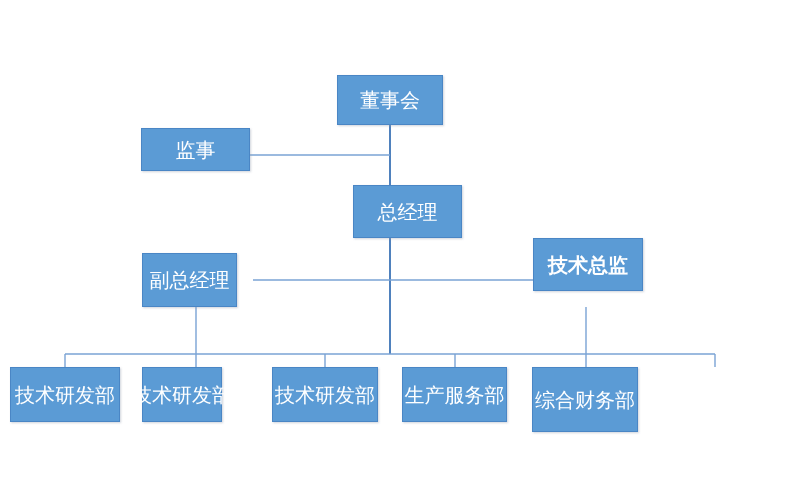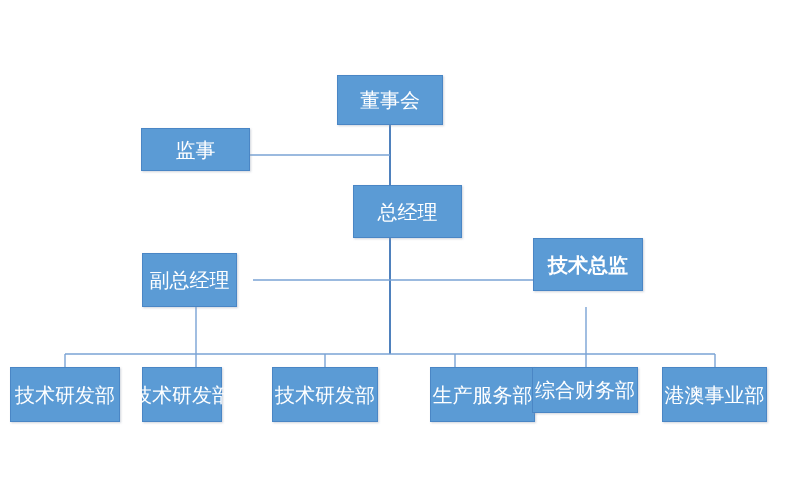--- a/index.html
+++ b/index.html
@@ -57,16 +57,15 @@
     </svg>
 
 <div class="node" style="left: 337px; top: 75px; width: 106px; height: 50px;">董事会</div>
     <div class="node" style="left: 141px; top: 128px; width: 109px; height: 43px;">监事</div>
     <div class="node" style="left: 353px; top: 185px; width: 109px; height: 53px;">总经理</div>
     <div class="node" style="left: 142px; top: 253px; width: 95px; height: 54px;">副总经理</div>
     <div class="node" style="left: 533px; top: 238px; width: 110px; height: 53px; font-weight: bold;">技术总监</div>
     <div class="node" style="left: 10px; top: 367px; width: 110px; height: 55px;">技术研发部</div>
     <div class="node" style="left: 142px; top: 367px; width: 80px; height: 55px; text-align: right;">技术研发部</div>
     <div class="node" style="left: 272px; top: 367px; width: 106px; height: 55px;">技术研发部</div>
-    <div class="node" style="left: 402px; top: 367px; width: 105px; height: 55px; margin-left: 28px;">生产服务部</div>
-    <div class="node" style="left: 532px; top: 367px; width: 106px; height: 46px;">综合财务部</div>
-    <div class="node" style="left: 662px; top: 367px; width: 105px; height: 55px;">港澳事业部</div>
+    <div class="node" style="left: 402px; top: 367px; width: 105px; height: 55px;">生产服务部</div>
+    <div class="node" style="left: 532px; top: 367px; width: 106px; height: 65px;">综合财务部</div>
   </div>
 
 </body></html>

